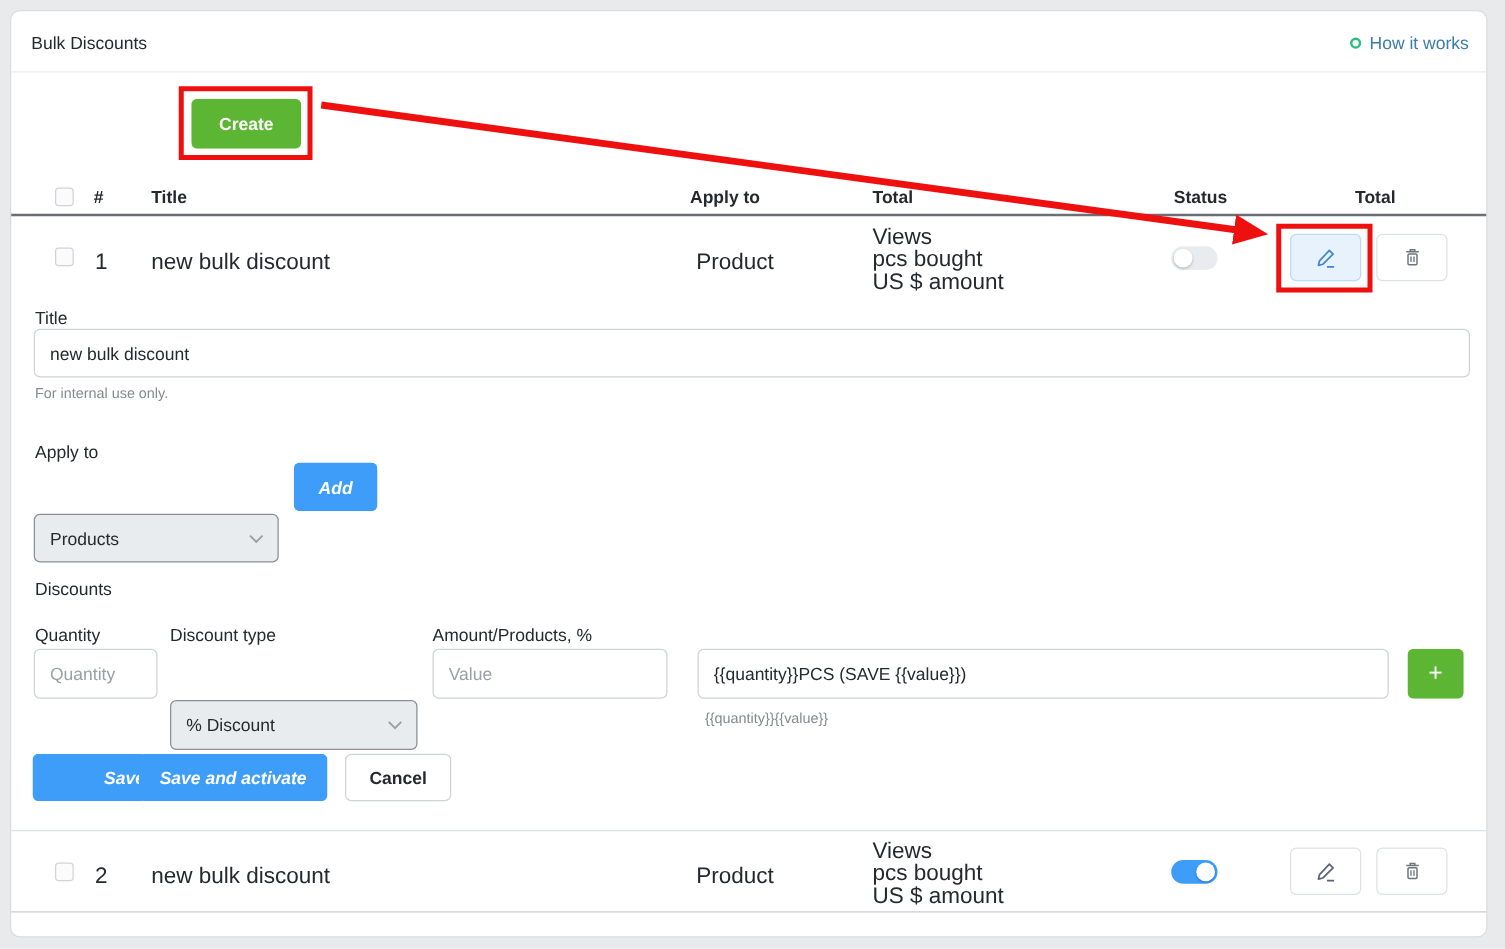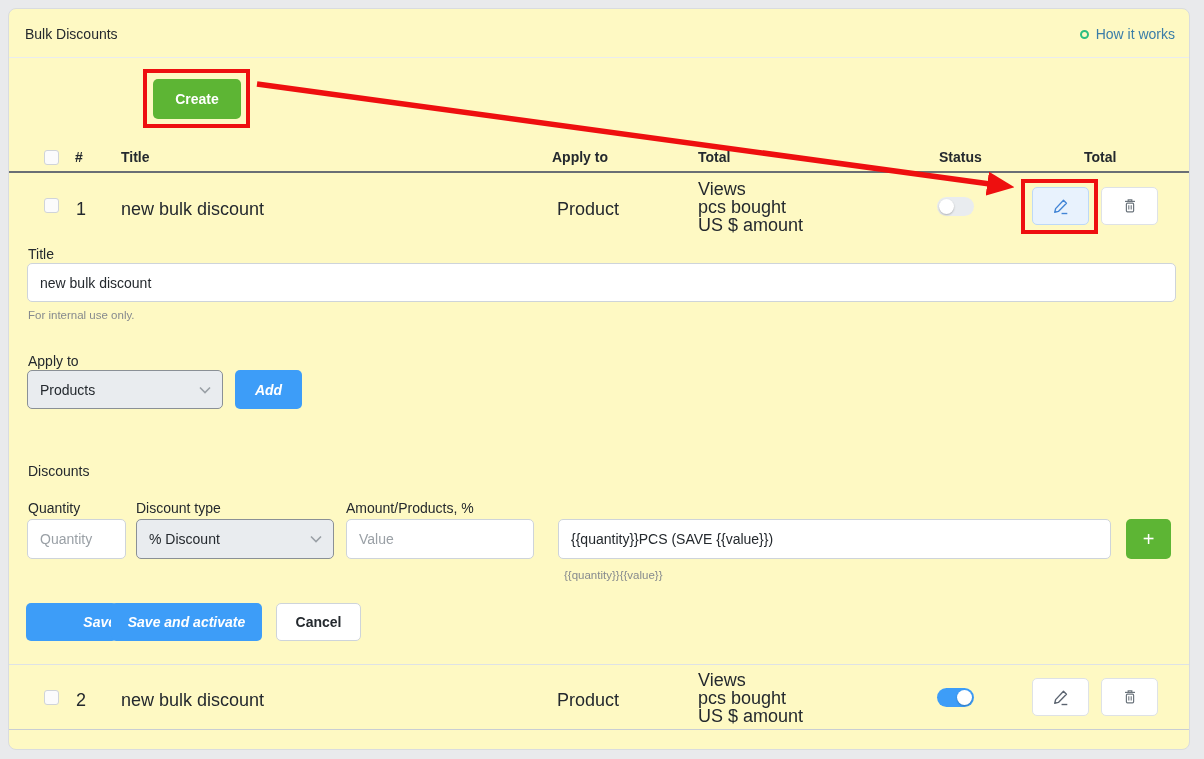--- a/index.html
+++ b/index.html
@@ -7,21 +7,21 @@
   body {
     font-family:"Liberation Sans","DejaVu Sans",sans-serif;
     background:#e9eaec;
     position:relative;
     overflow:hidden;
     color:#24292e;
     font-size:14px;
   }
   .card {
     position:absolute; left:8px; top:8px; width:1182px; height:742px;
-    background:#fef9c3; border:1px solid #d9dcdf; border-radius:8px;
+    background:#ffffff; border:1px solid #d9dcdf; border-radius:8px;
   }
   .abs { position:absolute; }
 
   
   .card-header { position:absolute; left:0; top:0; right:0; height:49px; border-bottom:1px solid #eaecef; }
   .page-title { position:absolute; left:16px; top:17px; font-size:14px; color:#24292e; }
   .help-link { position:absolute; right:14px; top:17px; display:flex; align-items:center; gap:7px;
     color:#3a7da8; font-size:14px; cursor:pointer; text-decoration:none; }
   .ring { width:9px; height:9px; border:2.5px solid #2cbe80; border-radius:50%; display:inline-block; }
 
@@ -56,21 +56,21 @@
     background:#fff; display:flex; align-items:center; justify-content:center; cursor:pointer; }
   .icon-btn.active { background:#e8f2fd; border-color:#bdd9f7; }
 
   
   .form-label { position:absolute; font-size:14px; color:#24292e; }
   .help-text { position:absolute; font-size:11.5px; color:#868a8e; }
   .text-input { position:absolute; border:1px solid #ced4da; border-radius:5px; background:#fff;
     font-size:14px; color:#24292e; padding:0 12px; font-family:inherit; outline:none; }
   .text-input::placeholder { color:#9aa0a6; }
   .select { position:absolute; background:#e9ecef; border:1px solid #8a9096; border-radius:5px;
-    display:flex; align-items:center; padding:0 12px; font-size:14px; color:#24292e; cursor:default; }
+    display:flex; align-items:center; padding:0 12px; font-size:14px; color:#24292e; cursor:default;margin-top:41px; }
   .select .chev { position:absolute; right:11px; top:50%; transform:translateY(-50%); }
 
   .row-line { position:absolute; left:0; right:0; height:1px; background:#dee2e6; }
 
   
   .anno-box { position:absolute; border:4px solid #ee0f0f; z-index:50; pointer-events:none; }
   #anno-box-create { left:143px; top:69px; width:107px; height:59px; }
   #anno-box-edit { left:1021px; top:179px; width:77px; height:55px; }
   #arrow-overlay { position:absolute; left:0; top:0; width:1204px; height:759px; z-index:49; pointer-events:none; }
 </style>

